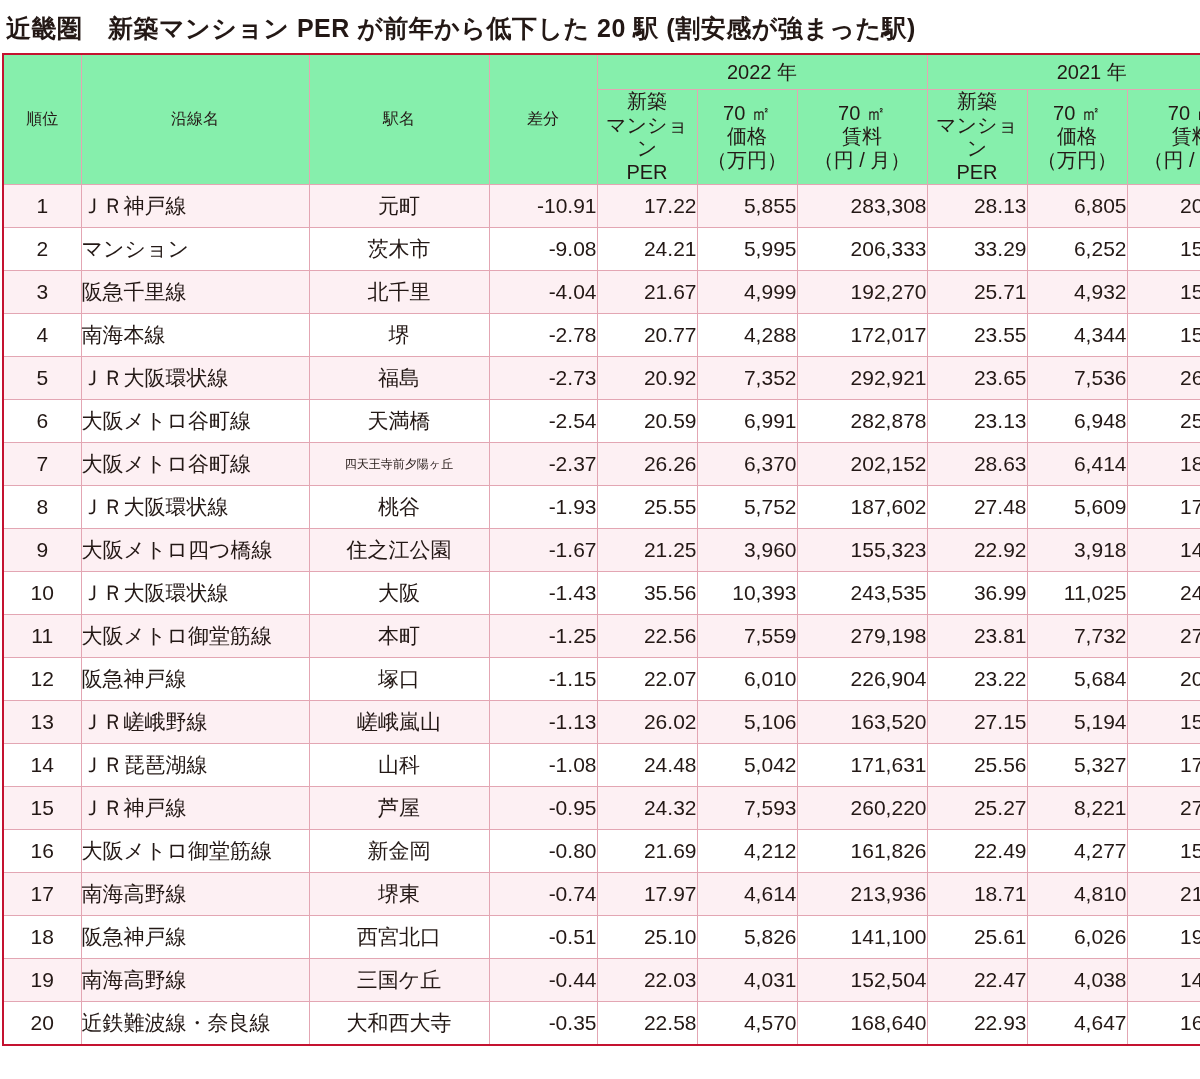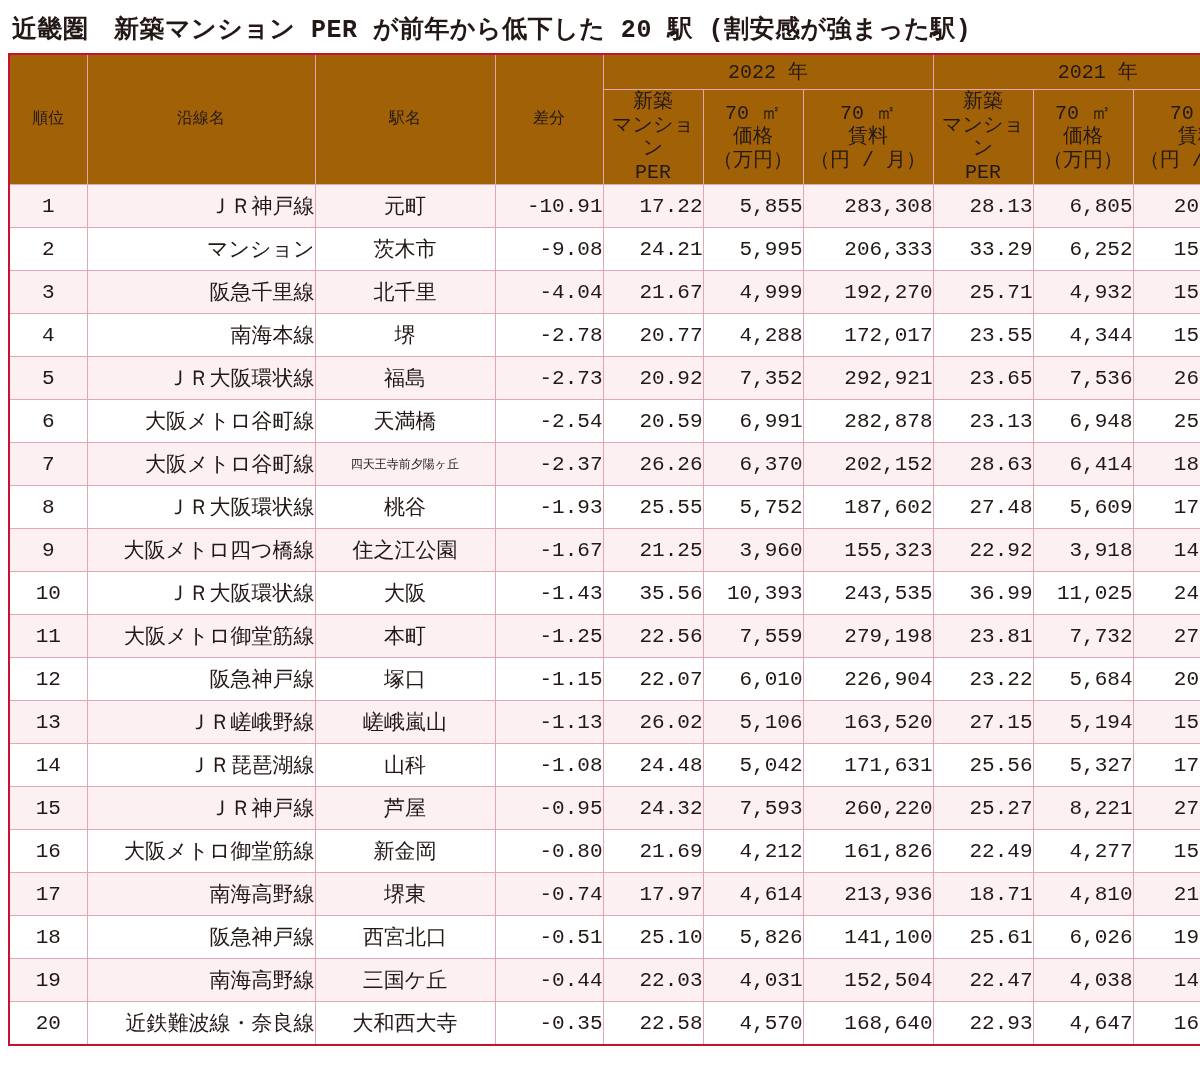--- a/index.html
+++ b/index.html
@@ -11,23 +11,22 @@
     width: 1200px;
     height: 1079px;
     font-family: "Liberation Sans", "DejaVu Sans", sans-serif;
     color: #231815;
     overflow: hidden;
   }
   .page {
     width: 1012px;
     height: 1079px;
     box-sizing: border-box;
-    padding: 8px 6px 0 8px;
+    padding: 8px 6px 0 2px;
     position: relative;
-    font-family: Liberation Mono, monospace;
   }
   .title {
     font-size: 25px;
     font-weight: bold;
     letter-spacing: 0.5px;
     color: #231815;
     padding: 4px 0 8px 4px;
     white-space: nowrap;
   }
   table.per-table {
@@ -37,21 +36,21 @@
     border: 2px solid #c41230;
   }
   table.per-table td, table.per-table th {
     border: 1px solid #e3a6b3;
     padding: 0;
     font-weight: normal;
     color: #231815;
   }
   
   thead th {
-    background: #a16207;
+    background: #86efac;
     border-color: #e08ea0;
     text-align: center;
     vertical-align: middle;
     font-size: 19px;
     line-height: 1.15;
     padding: 4px 2px;
   }
   thead th.yr {
     font-size: 20px;
     height: 34px;
@@ -69,21 +68,21 @@
   tbody td {
     height: 42px;
     font-size: 21px;
     vertical-align: middle;
     padding: 0 10px;
   }
   tbody tr.odd td { background: #fdf0f3; }
   tbody tr.even td { background: #ffffff; }
 
   td.rank { text-align: center; padding: 0; }
-  td.line { text-align: right; padding-left: 18px; }
+  td.line { text-align: left; padding-left: 18px; }
   td.station { text-align: center; padding-left: 18px; }
   td.diff { text-align: right; color: #e60012; padding-right: 14px; margin-top: 37px; }
   td.num { text-align: right; padding-right: 12px; }
   td.group-start { border-left: 2px solid #c41230; }
   .station-small { font-size: 12px; }
   tbody tr:last-child td { border-bottom: none; }
 </style>
 </head>
 <body>
 

